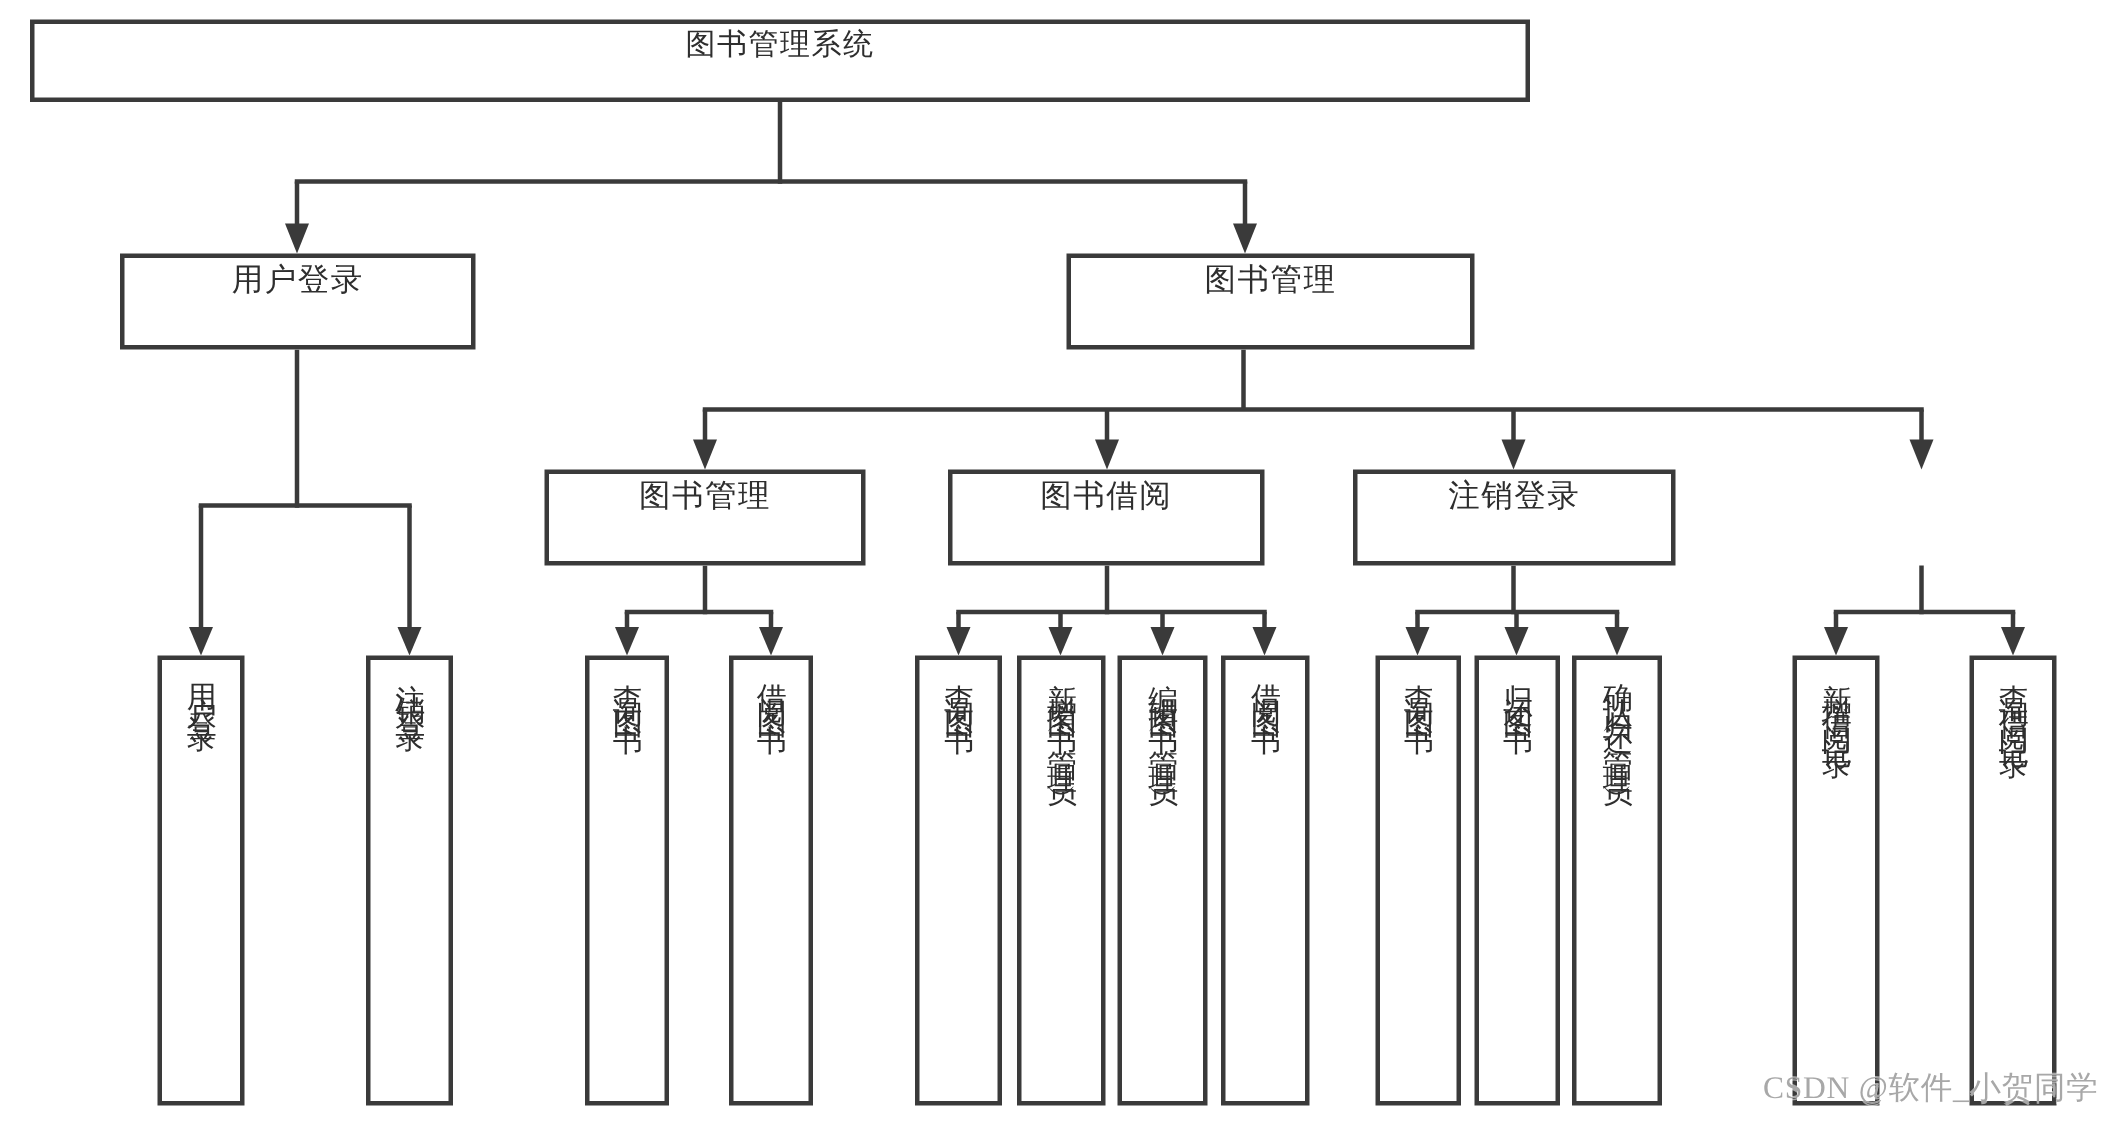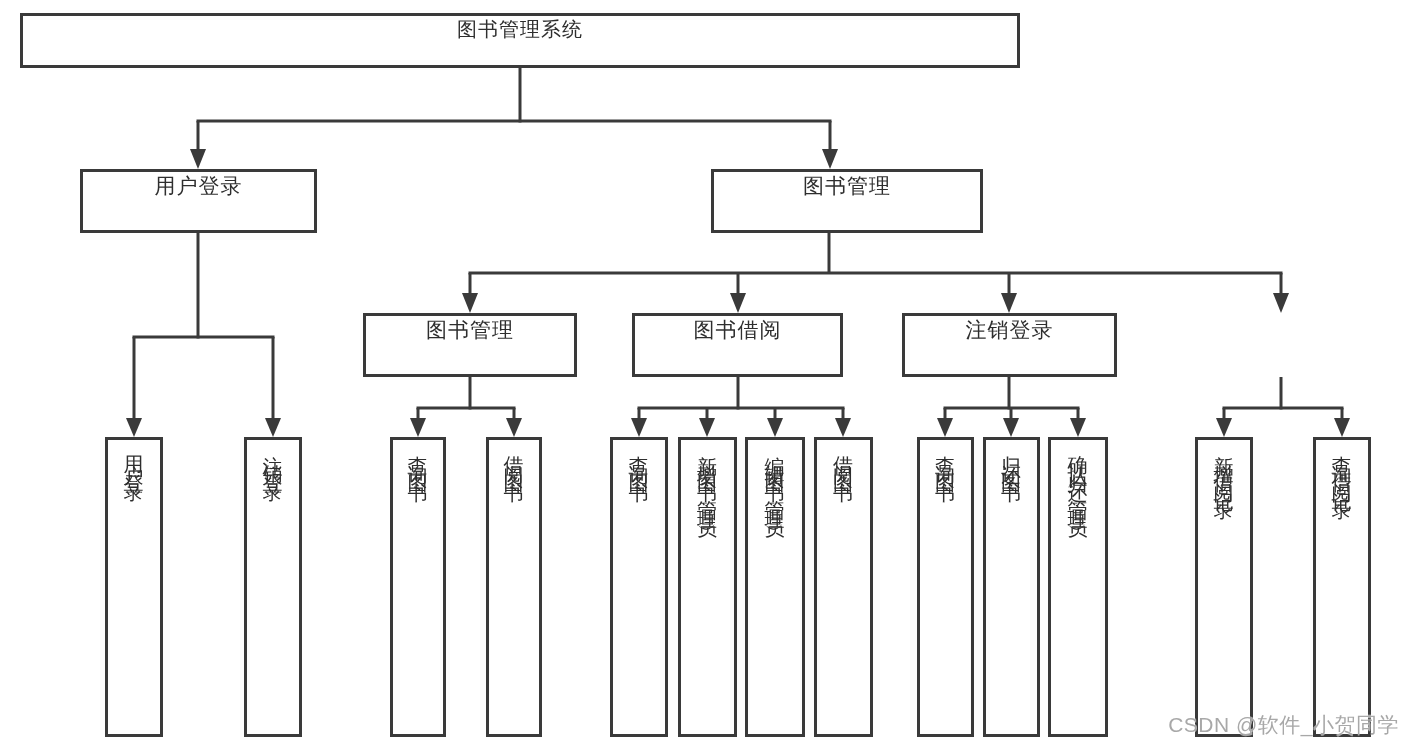--- a/index.html
+++ b/index.html
@@ -51,20 +51,21 @@
     white-space:nowrap;
   }
   .watermark{
     position:absolute;z-index:5;
     right:6px;top:711px;
     font-size:21px;
     color:var(--watermark);
     letter-spacing:0.5px;
     text-shadow:0 1px 0 rgba(255,255,255,.55),0 -1px 0 rgba(255,255,255,.55);
     white-space:nowrap;
+    font-family:Liberation Serif, serif;
   }
 </style>
 </head>
 <body>
 
 <div class="stage">
 
   <svg class="connectors" width="1405" height="747" viewBox="0 0 1405 747">
     <g>
       <line x1="520" y1="68" x2="520" y2="122.5"></line>

